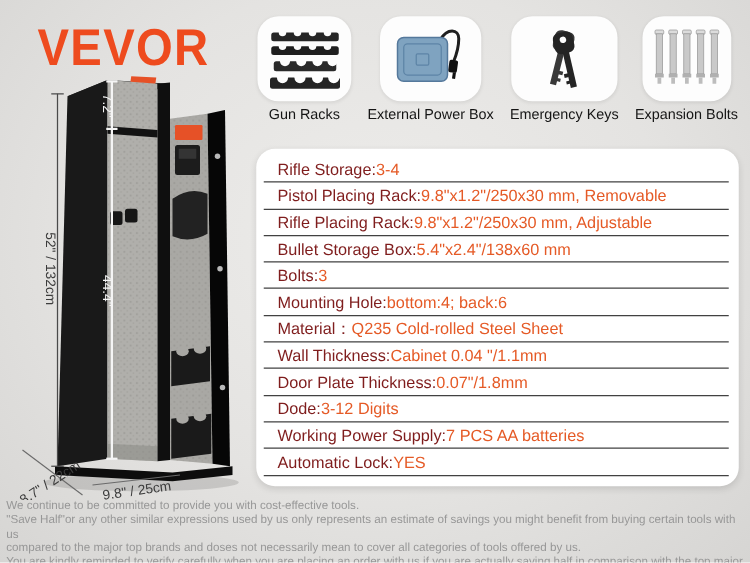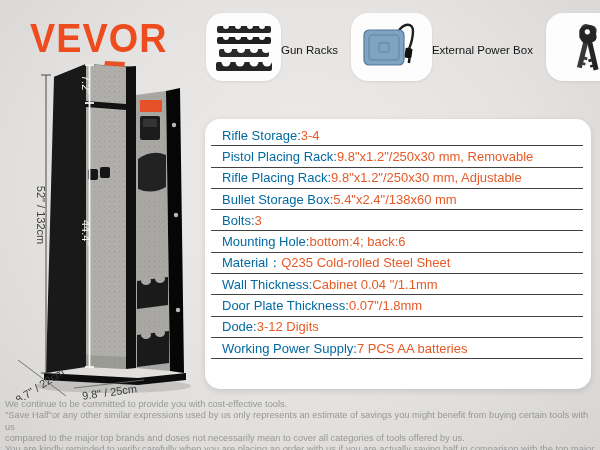--- a/index.html
+++ b/index.html
@@ -7,38 +7,38 @@
     width:600px;height:450px;position:relative;overflow:hidden;
     font-family:"Liberation Sans",sans-serif;
     background:radial-gradient(ellipse at 50% 42%, #edecea 0%, #e4e3e1 55%, #d6d5d3 100%);
   }
   .logo{
     position:absolute;left:30px;top:14px;
     font-size:36px;font-weight:bold;color:#ee4b1e;
     letter-spacing:1px;transform:scale(1.05,1.15);transform-origin:left top;
   }
   .accessories{position:absolute;left:206px;top:13px;display:flex;gap:13px;}
-  .acc-item{display:flex;flex-direction:row;align-items:center;}
+  .acc-item{display:flex;flex-direction:column;align-items:center;}
   .acc-card{
     background:#fdfdfd;border-radius:17px;height:68px;
     display:flex;align-items:center;justify-content:center;
     box-shadow:0 1px 3px rgba(0,0,0,.08);
   }
   .w75{width:75px}.w85{width:85px}.w81{width:81px}.w71{width:71px}
   .acc-label{margin-top:5px;font-size:11.5px;color:#151515;white-space:nowrap;text-align:center;}
   .spec-card{
     position:absolute;left:205px;top:119px;width:386px;height:270px;
     background:#ffffff;border-radius:15px;box-shadow:0 2px 6px rgba(0,0,0,.12);
     padding:6px 8px 0 6px;box-sizing:border-box;
   }
   .spec-row{
     height:20.3px;border-bottom:1px solid #424242;padding-left:11px;
     display:flex;align-items:center;font-size:13px;white-space:nowrap;overflow:hidden;
   }
-  .spec-label{color:#0369a1;}
+  .spec-label{color:#7f1d1d;}
   .spec-value{color:#e55a26;font-weight:normal;}
   .safe-wrap{position:absolute;left:8px;top:55px;width:200px;height:345px;}
   .disclaimer{position:absolute;left:5px;top:399px;width:592px;
     font-size:9.3px;line-height:11.3px;color:#979797;}
   svg text{font-family:"Liberation Sans",sans-serif;}
 </style>
 </head>
 <body>
 
 <div class="logo">VEVOR</div>
@@ -262,20 +262,24 @@
       <span class="spec-value">0.07"/1.8mm</span>
     </div>
   <div class="spec-row">
       <span class="spec-label">Dode:</span>
       <span class="spec-value">3-12 Digits</span>
     </div>
   <div class="spec-row">
       <span class="spec-label">Working Power Supply: </span>
       <span class="spec-value">7 PCS AA batteries</span>
     </div>
+  <div class="spec-row">
+      <span class="spec-label">Automatic Lock: </span>
+      <span class="spec-value">YES</span>
+    </div>
 </div>
 
 <div class="disclaimer">
   <div>We continue to be committed to provide you with cost-effective tools.</div>
   <div>"Save Half"or any other similar expressions used by us only represents an estimate of savings you might benefit from buying certain tools with us</div>
   <div>compared to the major top brands and doses not necessarily mean to cover all categories of tools offered by us.</div>
   <div>You are kindly reminded to verify carefully when you are placing an order with us if you are actually saving half in comparison with the top major brands.</div>
 </div>
 
 </body></html>

